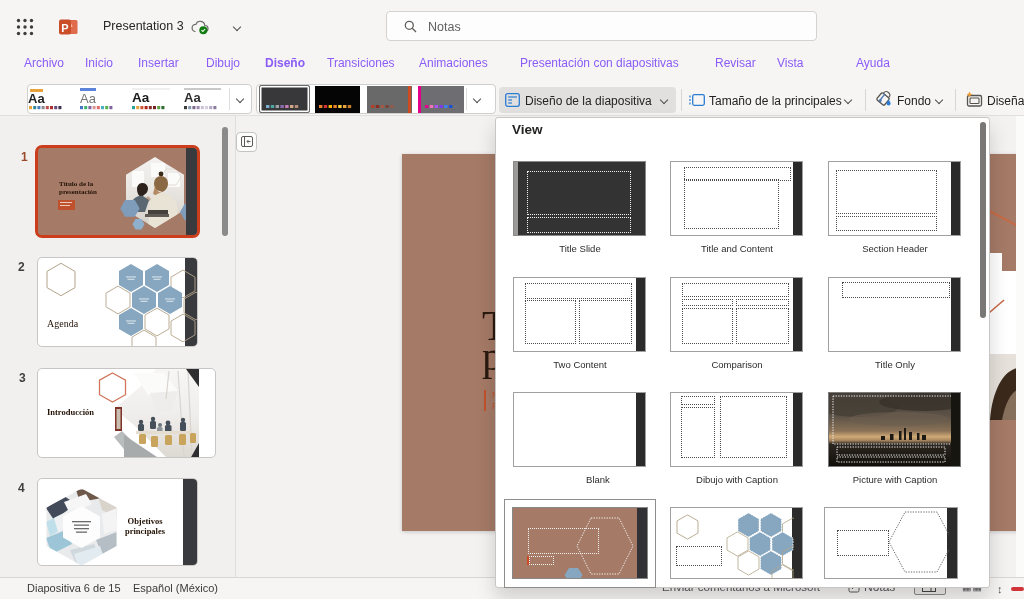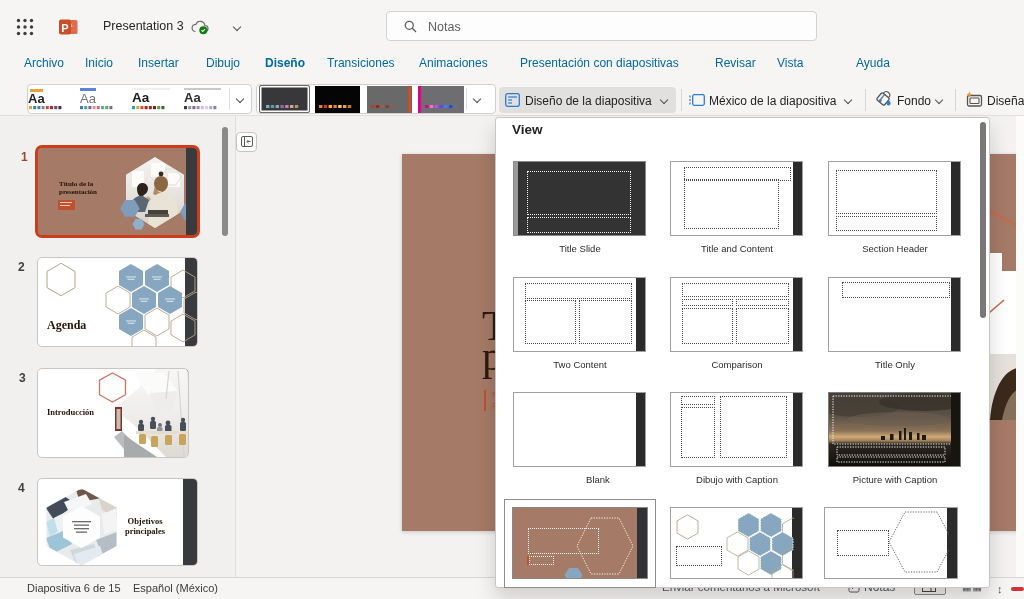--- a/index.html
+++ b/index.html
@@ -43,21 +43,21 @@
 </svg>
 <span class="chev abs" style="left:234px;top:24px"></span>
 <div class="abs" style="left:386px;top:11px;width:431px;height:30px;background:#fdfdfd;border:1px solid #d4d2d0;border-radius:4px"></div>
 <svg class="abs" style="left:404px;top:20px" width="13" height="13" viewBox="0 0 13 13">
  <circle cx="5.3" cy="5.3" r="4" fill="none" stroke="#605e5c" stroke-width="1.3"></circle>
     <line x1="8.3" y1="8.3" x2="12" y2="12" stroke="#605e5c" stroke-width="1.3"></line>
 </svg>
 <div class="abs" style="left:428px;top:20px;font-size:12.5px;color:#616161">Notas</div>
 
 <div class="abs" style="left:0;top:45px;width:1024px;height:33px;background:#f6f5f4"></div>
-<div class="abs" style="top:56px;left:0;width:1024px;height:16px;font-size:12px;color:#0369a1">
+<div class="abs" style="top:56px;left:0;width:1024px;height:16px;font-size:12px;color:#8b5cf6">
  <span class="abs" style="left:24px">Archivo</span>
  <span class="abs" style="left:85px">Inicio</span>
  <span class="abs" style="left:138px">Insertar</span>
  <span class="abs" style="left:206px">Dibujo</span>
  <span class="abs" style="left:265px;font-weight:bold">Diseño</span>
  <span class="abs" style="left:327px">Transiciones</span>
  <span class="abs" style="left:419px">Animaciones</span>
  <span class="abs" style="left:520px">Presentación con diapositivas</span>
  <span class="abs" style="left:715px">Revisar</span>
  <span class="abs" style="left:777px">Vista</span>
@@ -83,21 +83,21 @@
 </svg>
 <div class="abs" style="left:525px;top:94px;font-size:12px;color:#242322">Diseño de la diapositiva</div>
 <span class="chev abs" style="left:661px;top:97px"></span>
 <div class="sep" style="left:681px"></div>
 <svg class="abs" style="left:689px;top:93px" width="16" height="14" viewBox="0 0 16 14">
  <rect x="3.7" y="1.7" width="11.6" height="10.6" rx="1.5" fill="none" stroke="#2b7cd3" stroke-width="1.3"></rect>
  <line x1="1" y1="2.5" x2="1" y2="4.5" stroke="#2b7cd3" stroke-width="1.2"></line>
  <line x1="1" y1="6" x2="1" y2="8" stroke="#2b7cd3" stroke-width="1.2"></line>
  <line x1="1" y1="9.5" x2="1" y2="11.5" stroke="#2b7cd3" stroke-width="1.2"></line>
 </svg>
-<div class="abs" style="left:709px;top:94px;font-size:12px;color:#242322">México de la diapositiva</div>
+<div class="abs" style="left:709px;top:94px;font-size:12px;color:#242322">Tamaño de la principales</div>
 <span class="chev abs" style="left:845px;top:97px"></span>
 <div class="sep" style="left:865px"></div>
 <svg class="abs" style="left:875px;top:90px" width="18" height="18" viewBox="0 0 18 18">
  <g transform="rotate(40 8 9)">
   <rect x="3" y="4.5" width="10" height="9" rx="1.5" fill="none" stroke="#55534e" stroke-width="1.3"></rect>
   <path d="M4.5 4 a3.5 3.5 0 0 1 7 0" fill="none" stroke="#55534e" stroke-width="1.1"></path>
  </g>
  <path d="M13.6 9.5 c1.1 1.7 2 2.9 2 3.9 a2 2 0 0 1 -4 0 c0 -1 0.9 -2.2 2 -3.9 z" fill="#2b7cd3"></path>
  <path d="M5 9 l4.5 -5.5 l1 0.8 l-4 5.2 a1.5 1.5 0 1 1 -1.5 -0.5 z" fill="#3e6db5" opacity="0.9"></path>
 </svg>
@@ -341,24 +341,24 @@
       <rect x="89.5" y="20.8" width="7" height="0.9" fill="#e8eef3"></rect>
       <rect x="114" y="18.5" width="10" height="0.9" fill="#e8eef3"></rect>
       <rect x="115.5" y="20.8" width="7" height="0.9" fill="#e8eef3"></rect>
       <rect x="101" y="40.5" width="10" height="0.9" fill="#e8eef3"></rect>
       <rect x="102.5" y="42.8" width="7" height="0.9" fill="#e8eef3"></rect>
       <rect x="127" y="40.5" width="10" height="0.9" fill="#e8eef3"></rect>
       <rect x="128.5" y="42.8" width="7" height="0.9" fill="#e8eef3"></rect>
       <rect x="88" y="62.5" width="10" height="0.9" fill="#e8eef3"></rect>
       <rect x="89.5" y="64.8" width="7" height="0.9" fill="#e8eef3"></rect>
     </svg>
- <div class="abs" style="left:9px;top:60px;font-family:'Liberation Serif',serif;font-size:12px;font-weight:bold;color:#241307">Agenda</div>
-</div>
-
-<div class="abs" style="left:37px;top:368px;width:152px;height:90px;background:#fff;border:1px solid #c8c6c4;border-radius:5px;overflow:hidden">
+ <div class="abs" style="left:9px;top:60px;font-family:'Liberation Serif',serif;font-size:10px;font-weight:normal;color:#241307">Agenda</div>
+</div>
+
+<div class="abs" style="left:37px;top:368px;width:179px;height:90px;background:#fff;border:1px solid #c8c6c4;border-radius:5px;overflow:hidden">
  <svg class="abs" style="left:0;top:0" width="161" height="90" viewBox="0 0 161 90">
   <defs>
    <linearGradient id="mtg" x1="0" y1="0" x2="0" y2="1">
     <stop offset="0" stop-color="#f7f6f5"></stop>
           <stop offset="0.5" stop-color="#f0eeec"></stop>
           <stop offset="1" stop-color="#dcd8d2"></stop>
    </linearGradient>
   </defs>
   <polygon points="118,0 161,0 161,90 130,90 96,56 76,40 102,18" fill="url(#mtg)"></polygon>
   <path d="M96 4 l30 0 l14 18 l-30 4 z" fill="#fbfbfa"></path>

